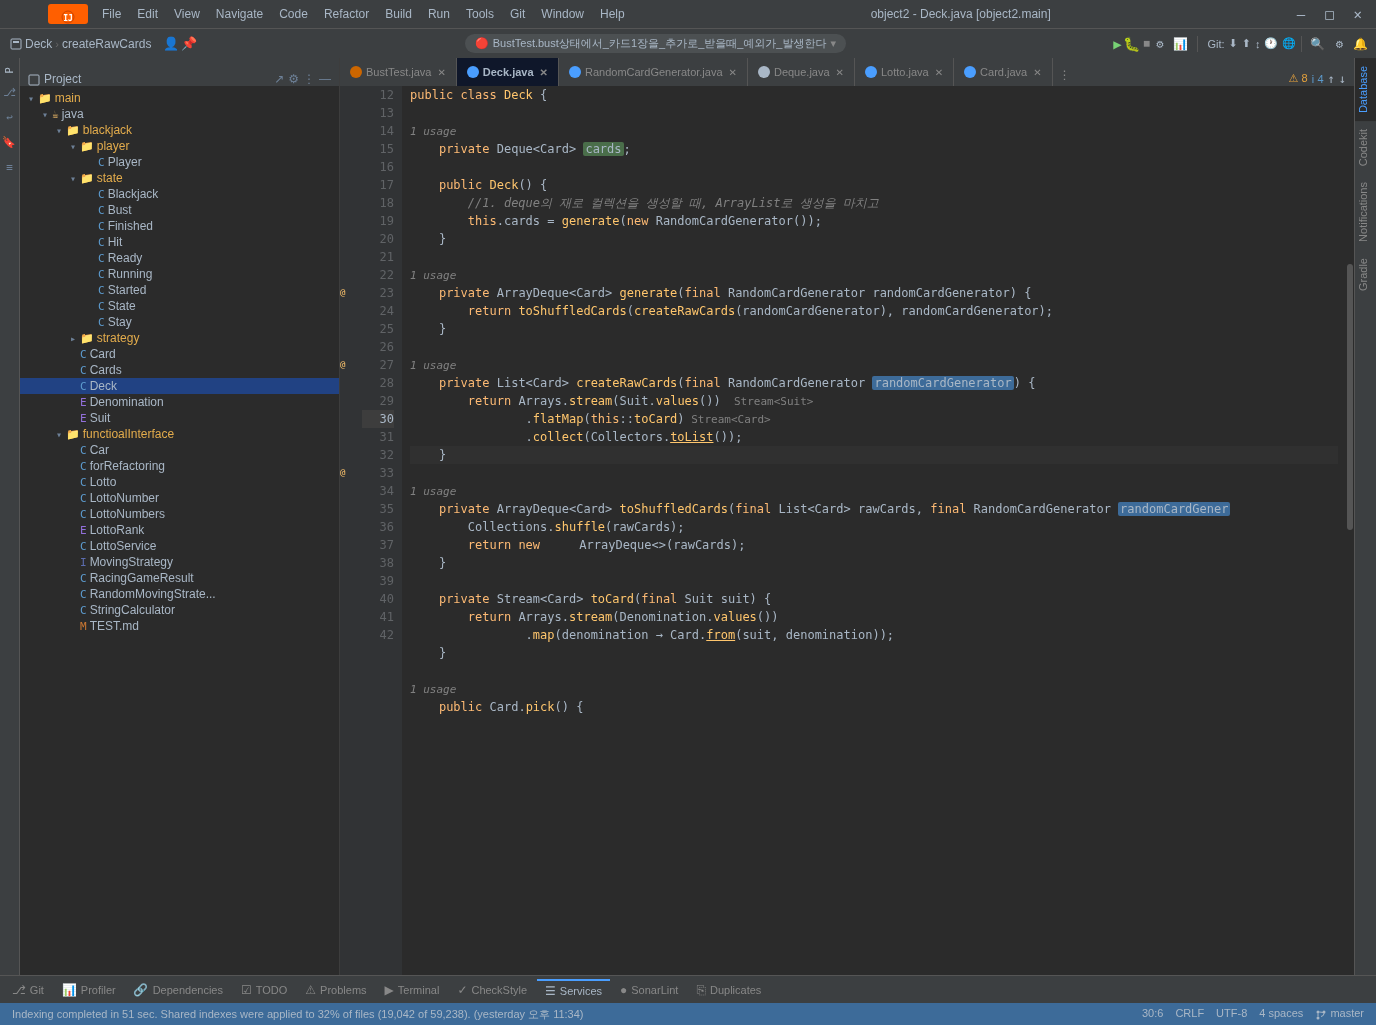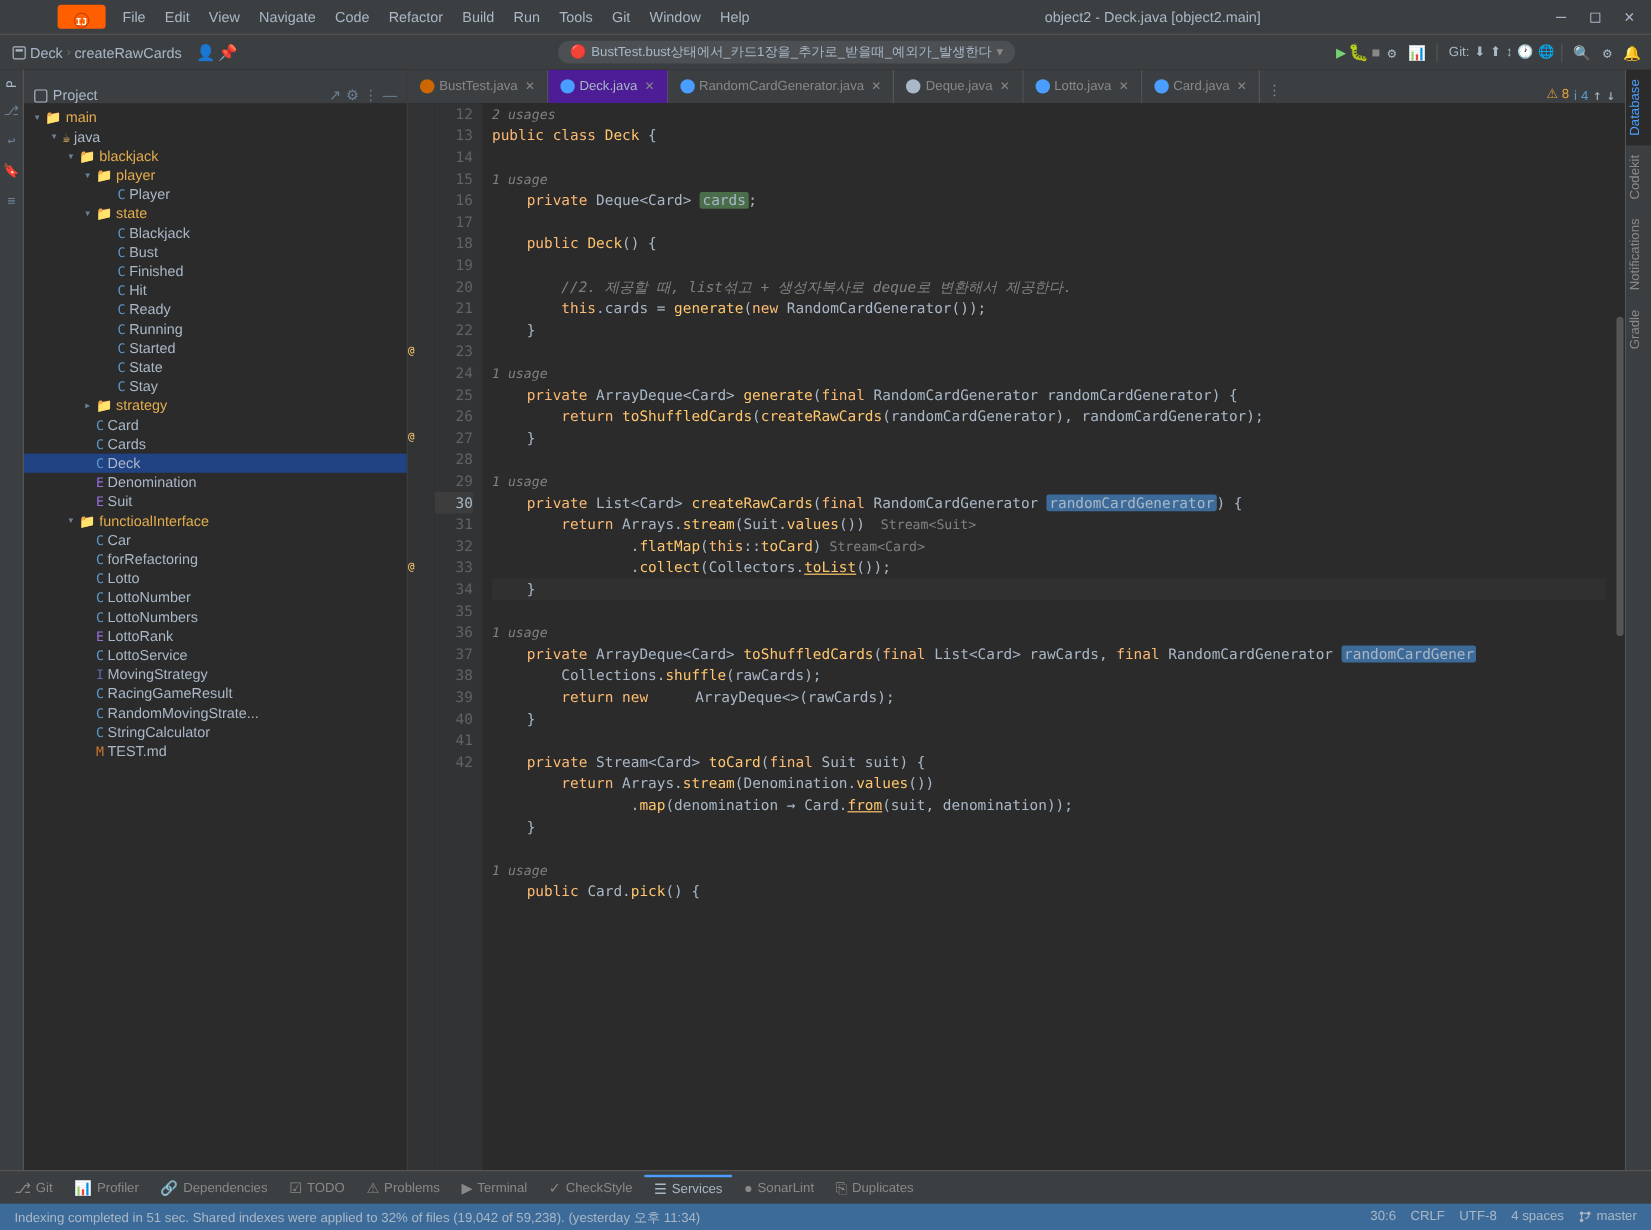--- a/index.html
+++ b/index.html
@@ -34,21 +34,21 @@
     .tree-item.selected { background: #214283; }
     .tree-arrow { color: #6d8097; font-size: 10px; width: 14px; text-align: center; flex-shrink: 0; }
     .tree-icon { font-size: 11px; margin-right: 3px; flex-shrink: 0; }
     .tree-label { font-family: sans-serif; font-size: 12px; color: #a9b7c6; }
     .tree-label.folder { color: #e3ac4c; }
 
     
     .editor-area { flex: 1; display: flex; flex-direction: column; overflow: hidden; }
     .editor-tabs { height: 28px; background: #3c3f41; display: flex; align-items: flex-end; flex-shrink: 0; overflow: hidden; }
     .editor-tab { display: flex; align-items: center; gap: 4px; padding: 4px 10px; font-size: 11px; font-family: sans-serif; cursor: pointer; border-right: 1px solid #555; white-space: nowrap; height: 100%; }
-    .editor-tab.active { background: #4c1d95; color: #a9b7c6; }
+    .editor-tab.active { background: #0f172a; color: #a9b7c6; font-weight: bold; }
     .editor-tab.inactive { background: #3c3f41; color: #888; }
     .editor-tab .tab-icon { width: 12px; height: 12px; border-radius: 50%; flex-shrink: 0; }
     .tab-close { color: #888; font-size: 10px; margin-left: 2px; }
     .editor-tab-more { padding: 4px 6px; color: #888; cursor: pointer; }
 
     
     .editor-content { flex: 1; display: flex; overflow: hidden; background: #2b2b2b; }
     .gutter { width: 40px; background: #313335; color: #606366; font-size: 12px; text-align: right; padding-right: 8px; flex-shrink: 0; display: flex; flex-direction: column; user-select: none; overflow: hidden; }
     .gutter-line { height: 18px; display: flex; align-items: center; justify-content: flex-end; font-family: 'Consolas', monospace; font-size: 12px; }
     .code-lines { flex: 1; overflow-x: auto; overflow-y: hidden; padding: 0 0 0 8px; }
@@ -496,48 +496,42 @@
         <div class="gutter-line">38</div>
         <div class="gutter-line">39</div>
         <div class="gutter-line">40</div>
         <div class="gutter-line">41</div>
         <div class="gutter-line">42</div>
       </div>
 
       <div class="code-lines" style="flex:1;overflow:auto;padding:0 8px;">
 
         <div class="code-line">
-          <span class="usage-hint" style="margin-right:8px;">2 usages</span>
-        </div>
-        <div class="code-line">
           <span class="kw">public </span><span class="kw">class </span><span style="color:#ffc66d;">Deck</span><span> {</span>
         </div>
 
         <div class="code-line">&nbsp;</div>
 
         <div class="code-line">
           <span class="usage-hint" style="margin-right:8px;">1 usage</span>
         </div>
         <div class="code-line">
           <span>&nbsp;&nbsp;&nbsp;&nbsp;</span><span class="kw">private </span><span style="color:#a9b7c6;">Deque&lt;Card&gt; </span><span style="background:#4a6e4a;padding:0 2px;border-radius:2px;color:#a9b7c6;">cards</span><span>;</span>
         </div>
 
         <div class="code-line">&nbsp;</div>
 
         <div class="code-line">
           <span>&nbsp;&nbsp;&nbsp;&nbsp;</span><span class="kw">public </span><span style="color:#ffc66d;">Deck</span><span>() {</span>
         </div>
 
         <div class="code-line">
-          <span>&nbsp;&nbsp;&nbsp;&nbsp;&nbsp;&nbsp;&nbsp;&nbsp;</span>
-        </div>
-
-        <div class="code-line">
-          <span>&nbsp;&nbsp;&nbsp;&nbsp;&nbsp;&nbsp;&nbsp;&nbsp;</span><span class="cmt">//2. 제공할 때, list섞고 + 생성자복사로 deque로 변환해서 제공한다.</span>
-        </div>
+          <span>&nbsp;&nbsp;&nbsp;&nbsp;&nbsp;&nbsp;&nbsp;&nbsp;</span><span class="cmt">//1. deque의 재로 컬렉션을 생성할 때, ArrayList로 생성을 마치고</span>
+        </div>
+
 
         <div class="code-line">
           <span>&nbsp;&nbsp;&nbsp;&nbsp;&nbsp;&nbsp;&nbsp;&nbsp;</span><span class="kw">this</span><span>.cards = </span><span style="color:#ffc66d;">generate</span><span>(</span><span class="kw">new </span><span style="color:#a9b7c6;">RandomCardGenerator</span><span>());</span>
         </div>
 
         <div class="code-line">
           <span>&nbsp;&nbsp;&nbsp;&nbsp;}</span>
         </div>
 
         <div class="code-line">&nbsp;</div>

